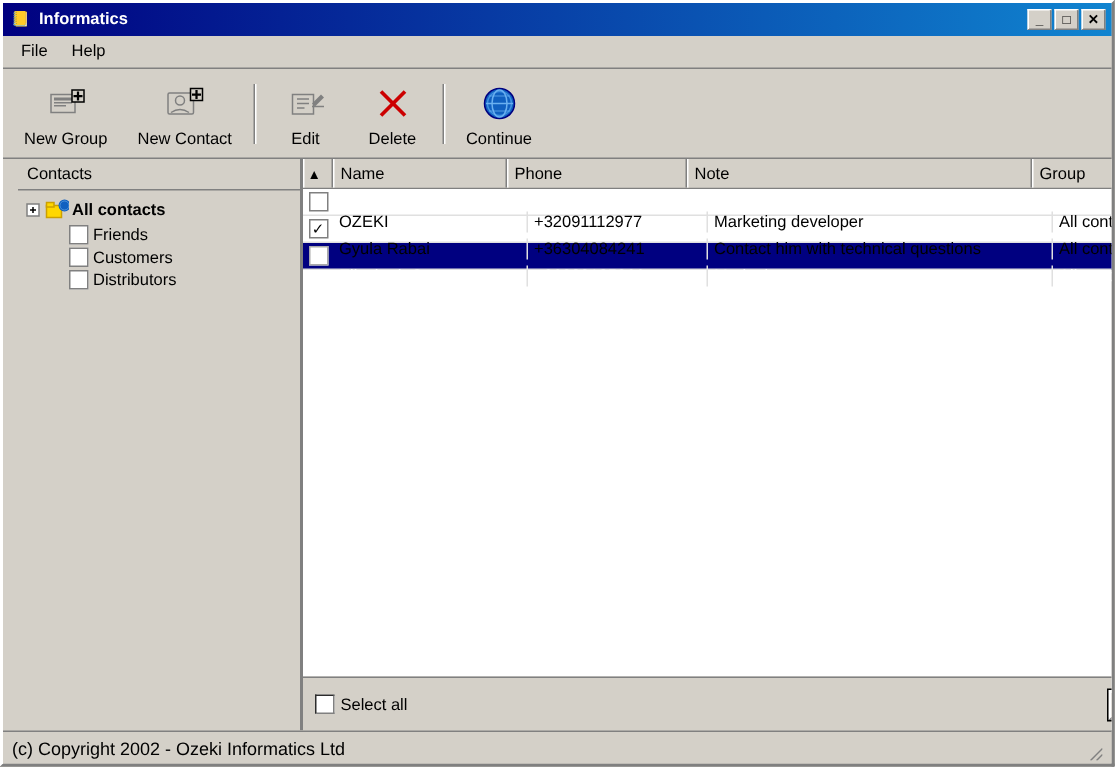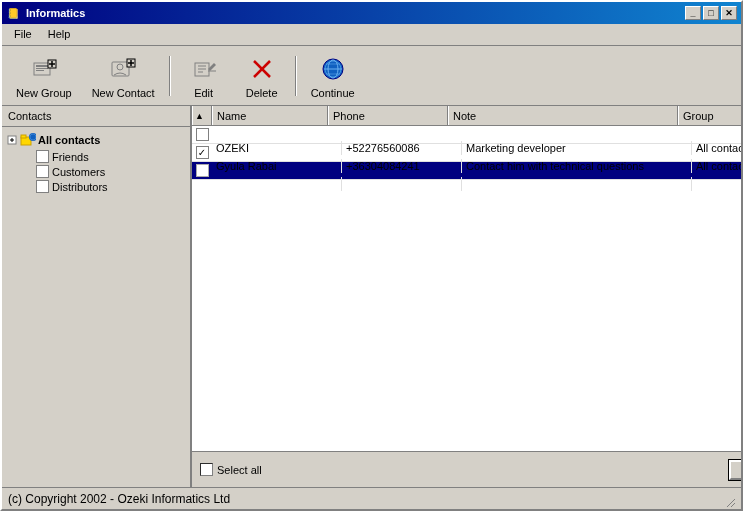--- a/index.html
+++ b/index.html
@@ -119,20 +119,21 @@
       height: 40px;
       border-left: 1px solid #808080;
       border-right: 1px solid #fff;
     }
 
     
     .main-content {
       display: flex;
       flex: 1;
       overflow: hidden;
+      padding-left: 10px;
     }
 
     
     .contacts-panel {
       width: 190px;
       border-right: 2px solid #808080;
       display: flex;
       flex-direction: column;
       background: #d4d0c8;
       flex-shrink: 0;
@@ -498,21 +499,21 @@
         </div>
       </div>
 
       <div class="list-body">
 
         <div class="list-row">
           <div class="list-cell-check">
             <div class="list-checkbox"></div>
           </div>
           <div class="list-cell col-name" style="width:130px;">OZEKI</div>
-          <div class="list-cell col-phone" style="width:120px;">+52276560086</div>
+          <div class="list-cell col-phone" style="width:120px;">+32091112977</div>
           <div class="list-cell col-note" style="width:230px;">Marketing developer</div>
           <div class="list-cell col-group" style="width:120px;">All contacts</div>
         </div>
 
         <div class="list-row">
           <div class="list-cell-check">
             <div class="list-checkbox checked"></div>
           </div>
           <div class="list-cell col-name" style="width:130px;">Gyula Rabai</div>
           <div class="list-cell col-phone" style="width:120px;">+36304084241</div>

